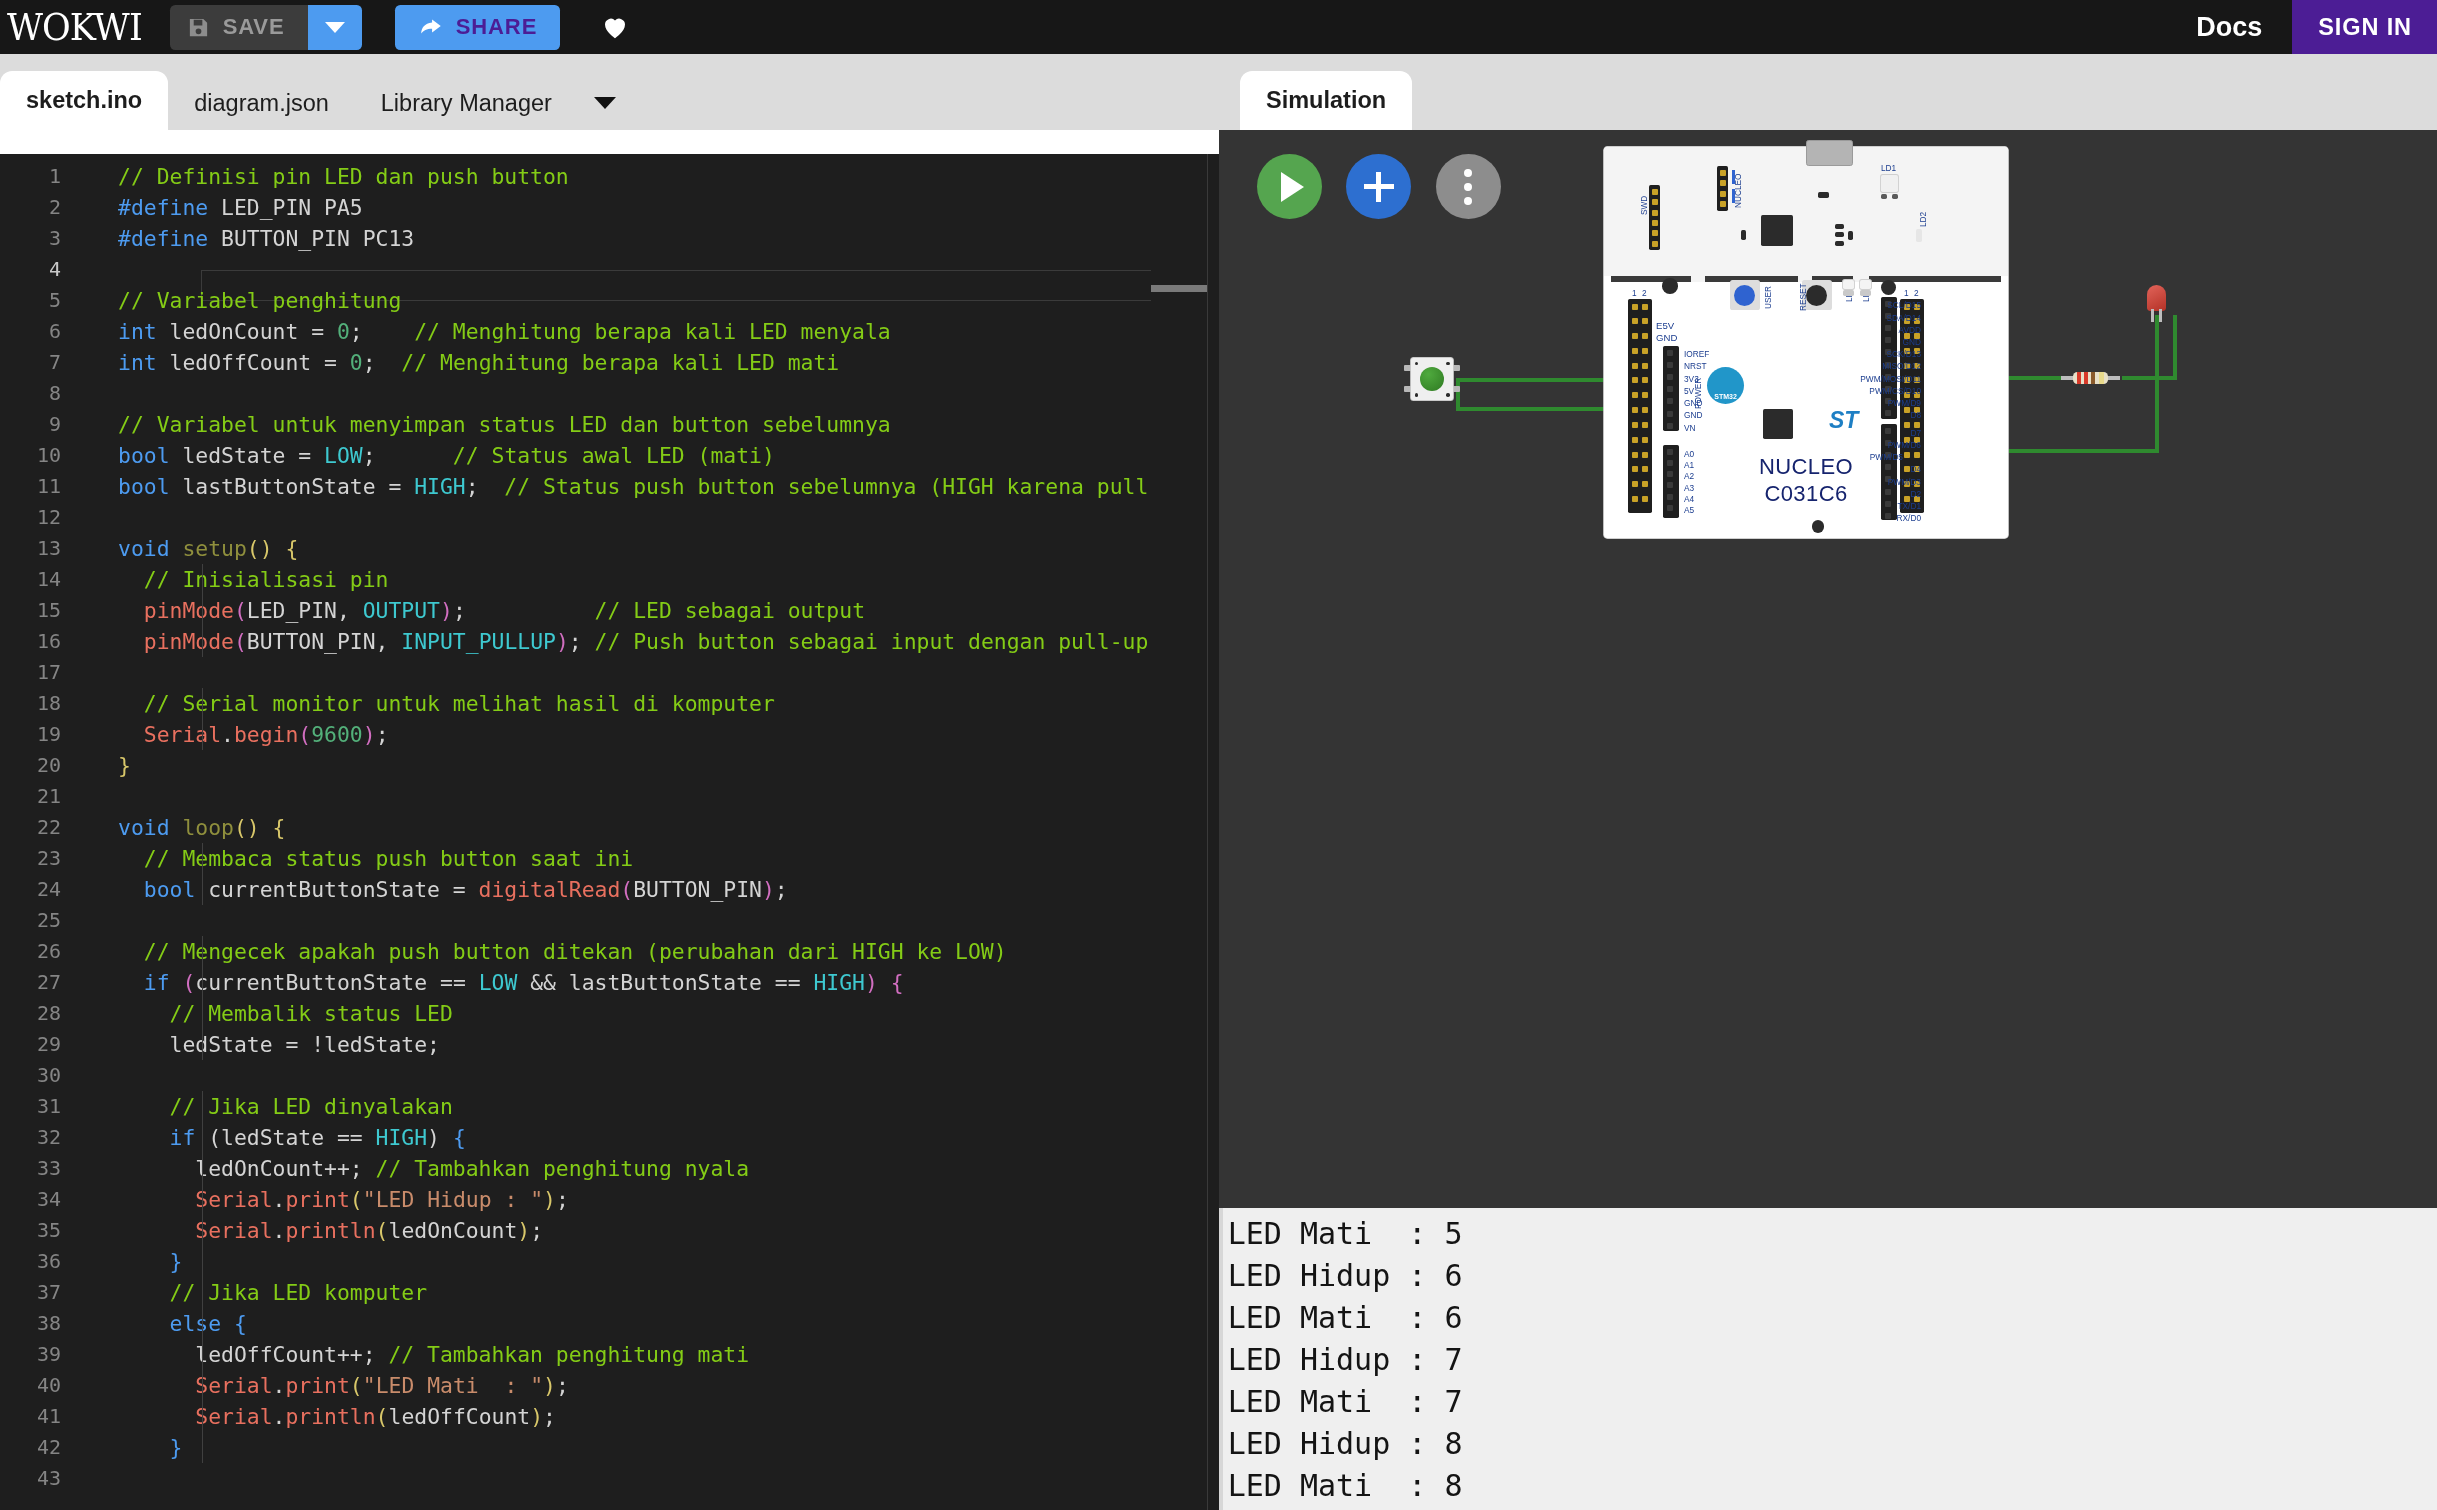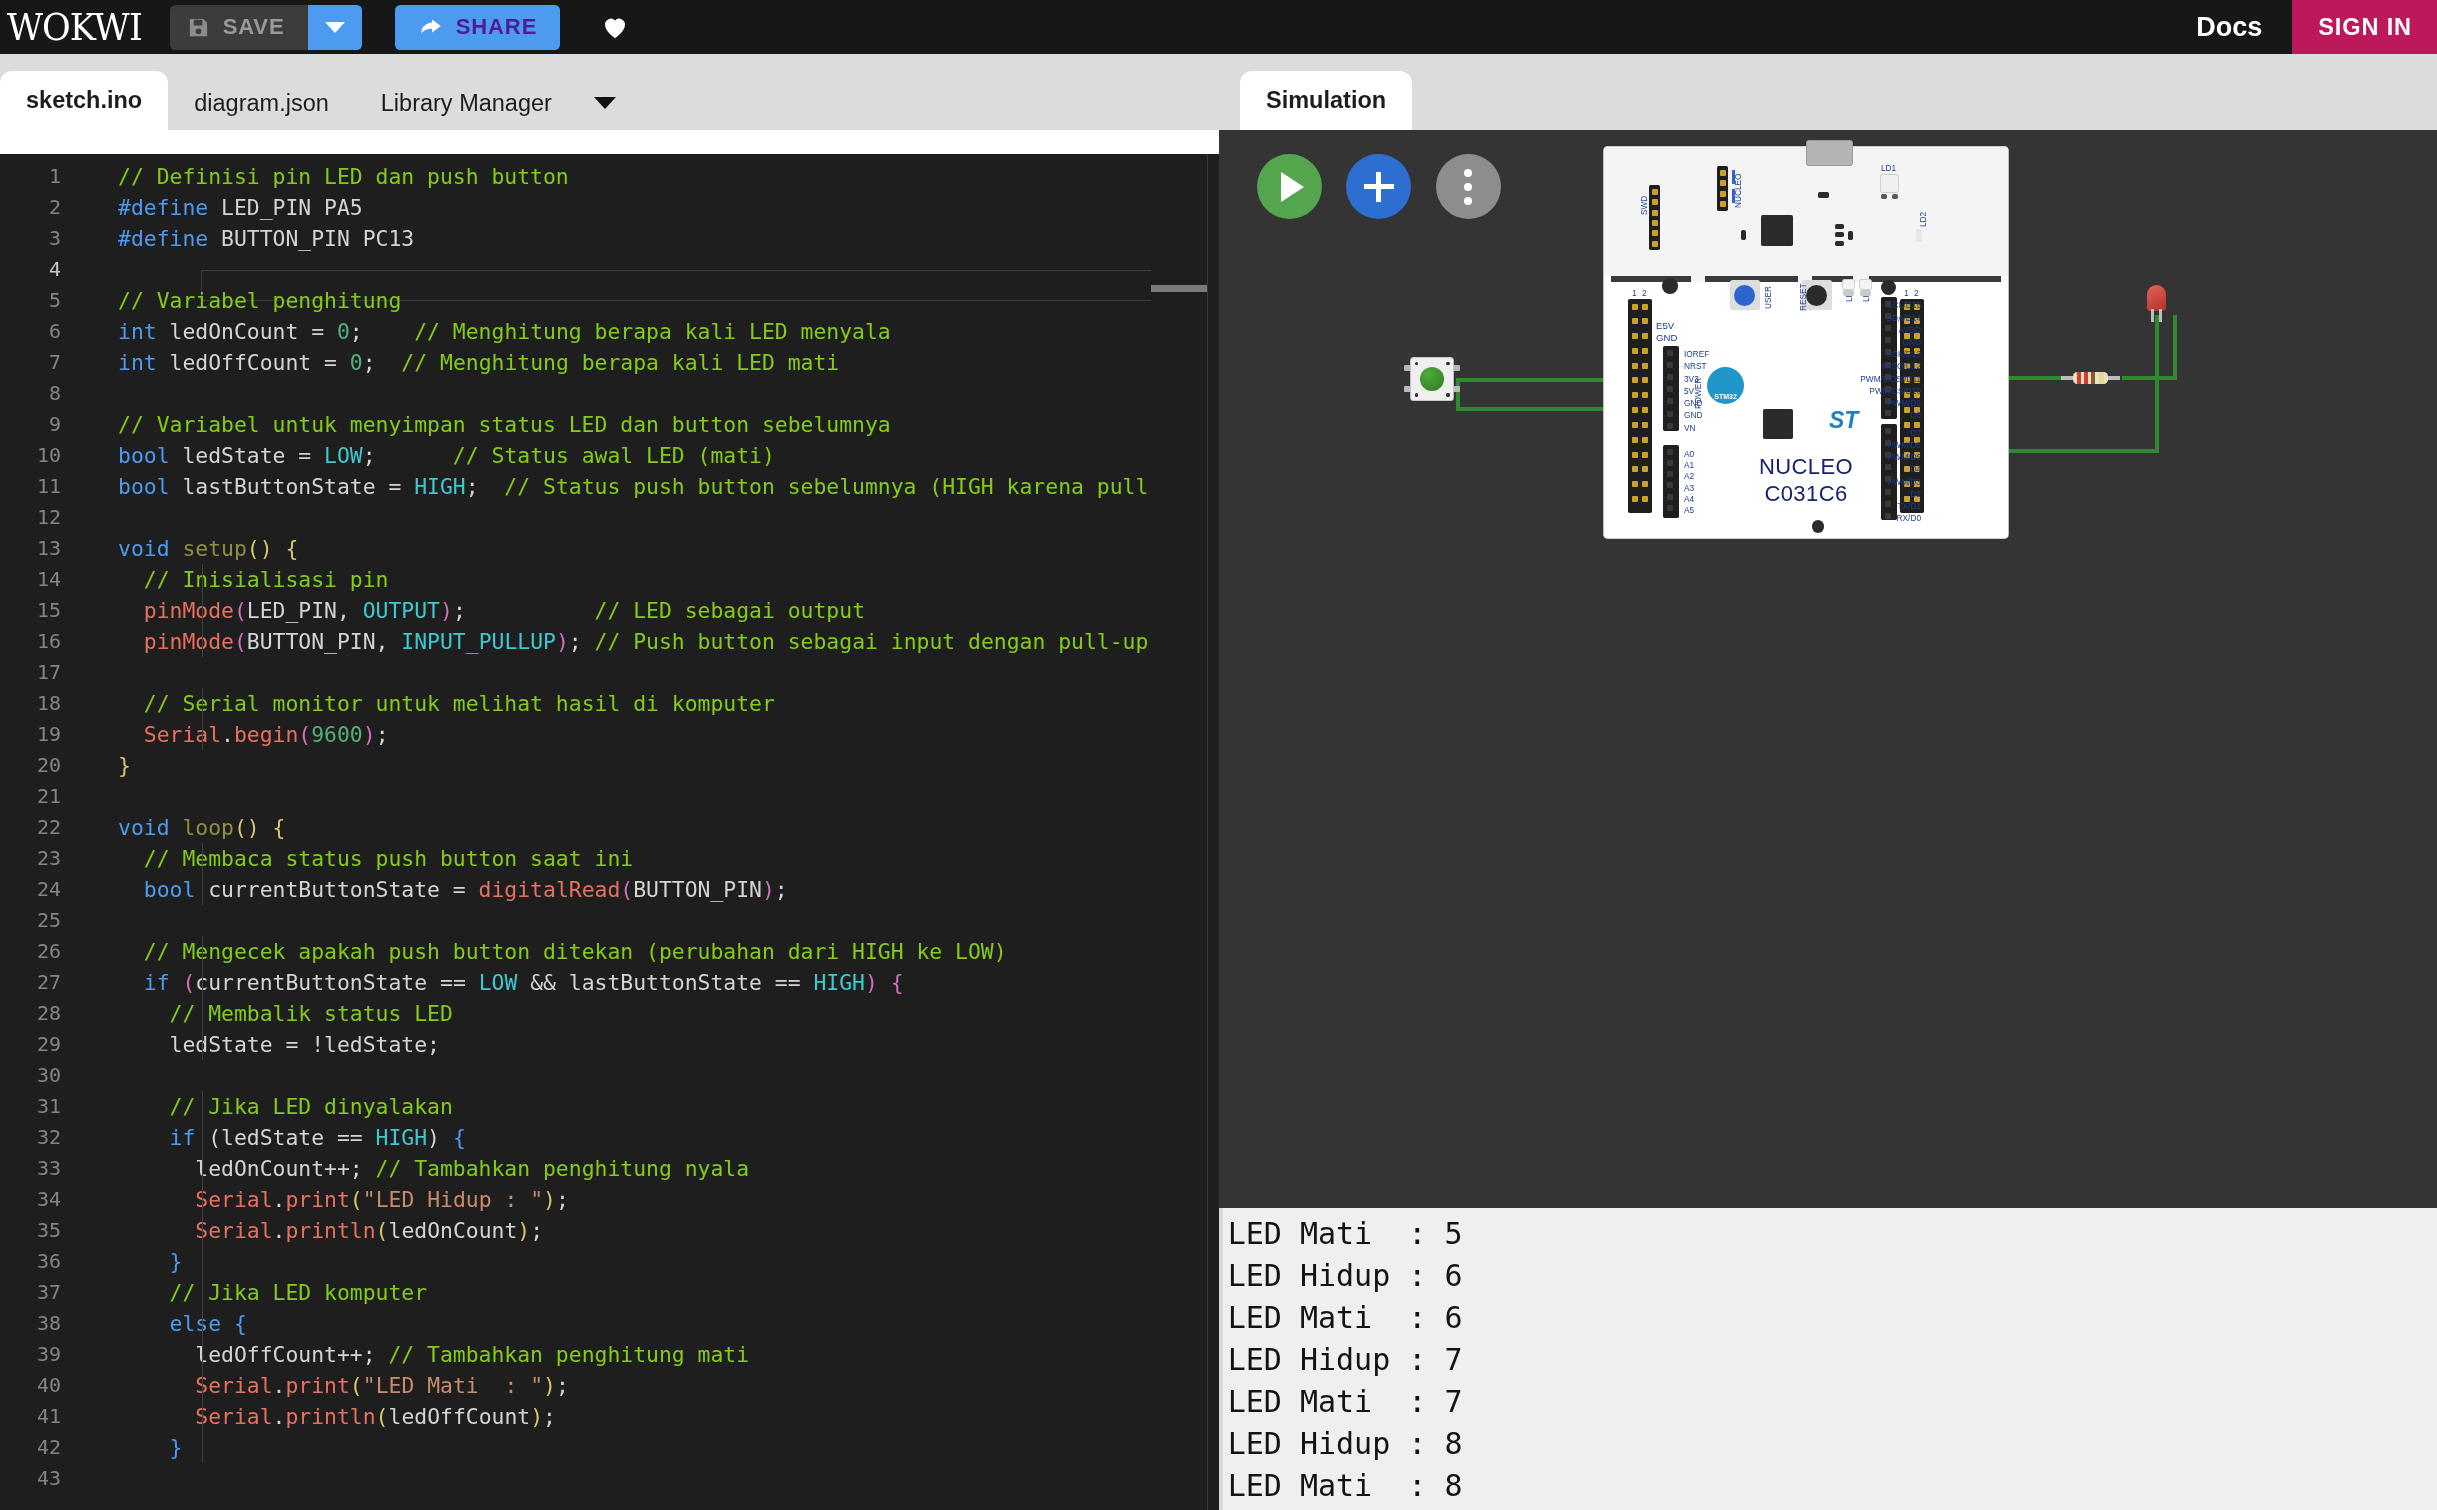--- a/index.html
+++ b/index.html
@@ -45,21 +45,21 @@
     margin-left: 31px; background: none; border: none; cursor: pointer;
     display: flex; align-items: center; padding: 0 8.7px;
   }
   .heart-icon { width: 30px; height: 30px; display: block; }
   .header-right { margin-left: auto; display: flex; align-items: center; height: 100%; }
   .docs-link {
     color: #fff; font-size: 27px; font-weight: 700; text-decoration: none;
     padding: 0 30px; letter-spacing: 0px;
   }
   .signin-btn {
-    background: #be185d; color: #fff; border: none; height: 54px;
+    background: #4c1d95; color: #fff; border: none; height: 54px;
     font-size: 23.5px; font-weight: 700; letter-spacing: 0.9px;
     padding: 0 26px; cursor: pointer; white-space: nowrap;
   }
 
   
   .body-split { flex: 1; display: flex; position: relative; min-height: 0; }
 
   
   .editor-pane { width: 1219px; flex: 0 0 1219px; display: flex; flex-direction: column; background: #1e1e1e; position: relative; }
   .tabbar {
@@ -589,21 +589,21 @@
               <span class="pin-dot" style="left:4.4px; top:28px; background:#3a3a3a;"></span>
               <span class="pin-dot" style="left:4.4px; top:40px; background:#3a3a3a;"></span>
               <span class="pin-dot" style="left:4.4px; top:52px; background:#3a3a3a;"></span>
               <span class="pin-dot" style="left:4.4px; top:65px; background:#3a3a3a;"></span>
               <span class="pin-dot" style="left:4.4px; top:77px; background:#3a3a3a;"></span>
               <span class="pin-dot" style="left:4.4px; top:89px; background:#3a3a3a;"></span>
             </div>
             <div id="right-lower-labels">
                 <div class="lbl" style="top: 281px; right: 87px; text-align: right;">D7</div>
                 <div class="lbl" style="top: 293px; right: 87px; text-align: right;">PWM/D6</div>
-                <div class="lbl" style="top: 305px; right: 87px; text-align: right; font-style: italic;">PWM/D5</div>
+                <div class="lbl" style="top: 305px; right: 105px; text-align: right;">PWM/D5</div>
                 <div class="lbl" style="top: 317px; right: 87px; text-align: right;">D4</div>
                 <div class="lbl" style="top: 330px; right: 87px; text-align: right;">PWM/D3</div>
                 <div class="lbl" style="top: 342px; right: 87px; text-align: right;">D2</div>
                 <div class="lbl" style="top: 354px; right: 87px; text-align: right;">TX/D1</div>
                 <div class="lbl" style="top: 366px; right: 87px; text-align: right;">RX/D0</div>
               </div>
 
           </div>
         </div>
       </div>

